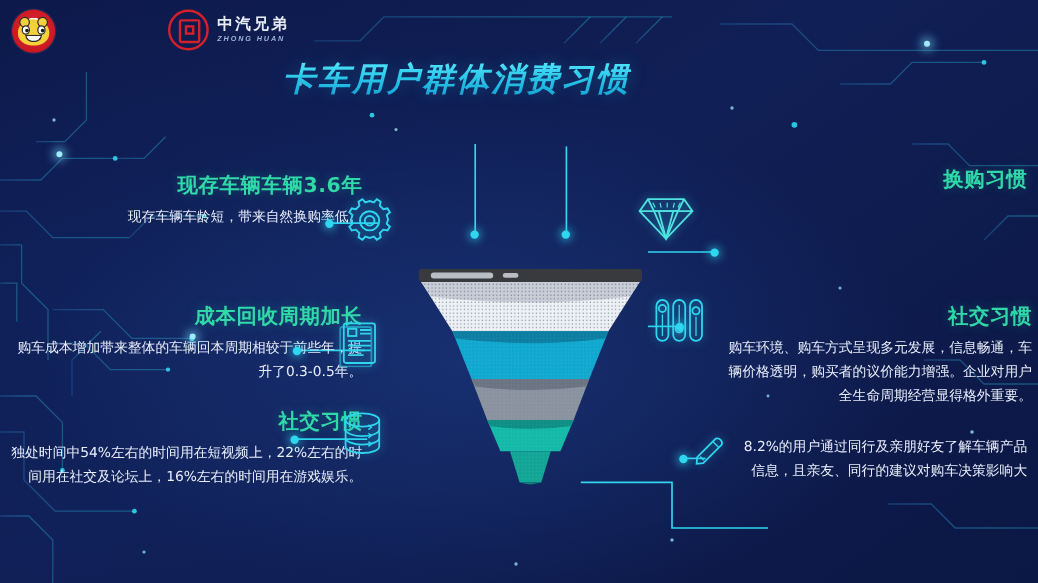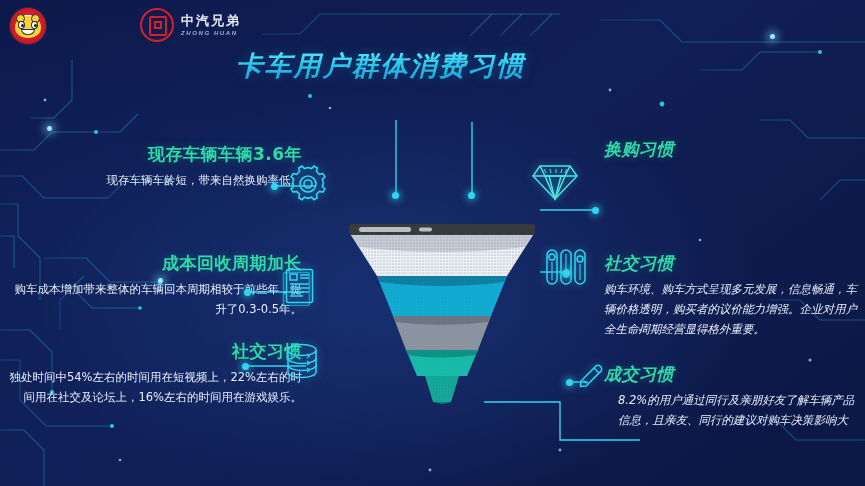--- a/index.html
+++ b/index.html
@@ -84,21 +84,21 @@
     font-family:"DejaVu Sans","Liberation Sans",sans-serif;
     color:#2fd9a8;
     text-shadow:0 0 10px rgba(47,217,168,.25);
   }
   .blk p{
     margin:0;font-size:11.5px;line-height:1.72;color:#e9eefb;font-weight:400;
     font-family:"DejaVu Sans","Liberation Sans",sans-serif;
   }
   .left{text-align:right;}
   .left h3{text-align:right;}
-  .right{text-align:left;font-style:italic;}
+  .right{text-align:right;}
   .right h3{color:#2fd9a8;}
 
   .b1{left:10px;top:143px;width:292px;}
   .b2{left:6px;top:252px;width:296px;}
   .b3{left:6px;top:340px;width:296px;}
   .b4{left:604px;top:138px;width:252px;}
   .b5{left:604px;top:252px;width:256px;}
   .b6{left:604px;top:363px;width:252px;}
   .b6 p{padding-left:14px;}
 
@@ -230,21 +230,20 @@
   </div>
 
   <div class="blk right b4">
     <h3>换购习惯</h3>
   </div>
   <div class="blk right b5">
     <h3>社交习惯</h3>
     <p>购车环境、购车方式呈现多元发展，信息畅通，车辆价格透明，购买者的议价能力增强。企业对用户全生命周期经营显得格外重要。</p>
   </div>
   <div class="blk right b6">
-    <h3>成交习惯</h3>
     <p>8.2%的用户通过同行及亲朋好友了解车辆产品信息，且亲友、同行的建议对购车决策影响大</p>
   </div>
 
   <div class="ico" style="left:287px;top:163px;">
     <svg width="42" height="42" viewBox="0 0 42 42" fill="none" stroke="#2fd6ef" stroke-width="1.6">
       <path d="M21 4.5 l3.6 1.1 2.4-2.6 3.2 2 -.7 3.5 2.9 2.9 3.5-.7 2 3.2 -2.6 2.4 1.1 3.6 -1.1 3.6 2.6 2.4 -2 3.2 -3.5-.7 -2.9 2.9 .7 3.5 -3.2 2 -2.4-2.6 -3.6 1.1 -3.6-1.1 -2.4 2.6 -3.2-2 .7-3.5 -2.9-2.9 -3.5 .7 -2-3.2 2.6-2.4 -1.1-3.6 1.1-3.6 -2.6-2.4 2-3.2 3.5 .7 2.9-2.9 -.7-3.5 3.2-2 2.4 2.6z"></path>
       <circle cx="21" cy="21" r="8"></circle>
       <circle cx="21" cy="21" r="4"></circle>
     </svg>
   </div>

